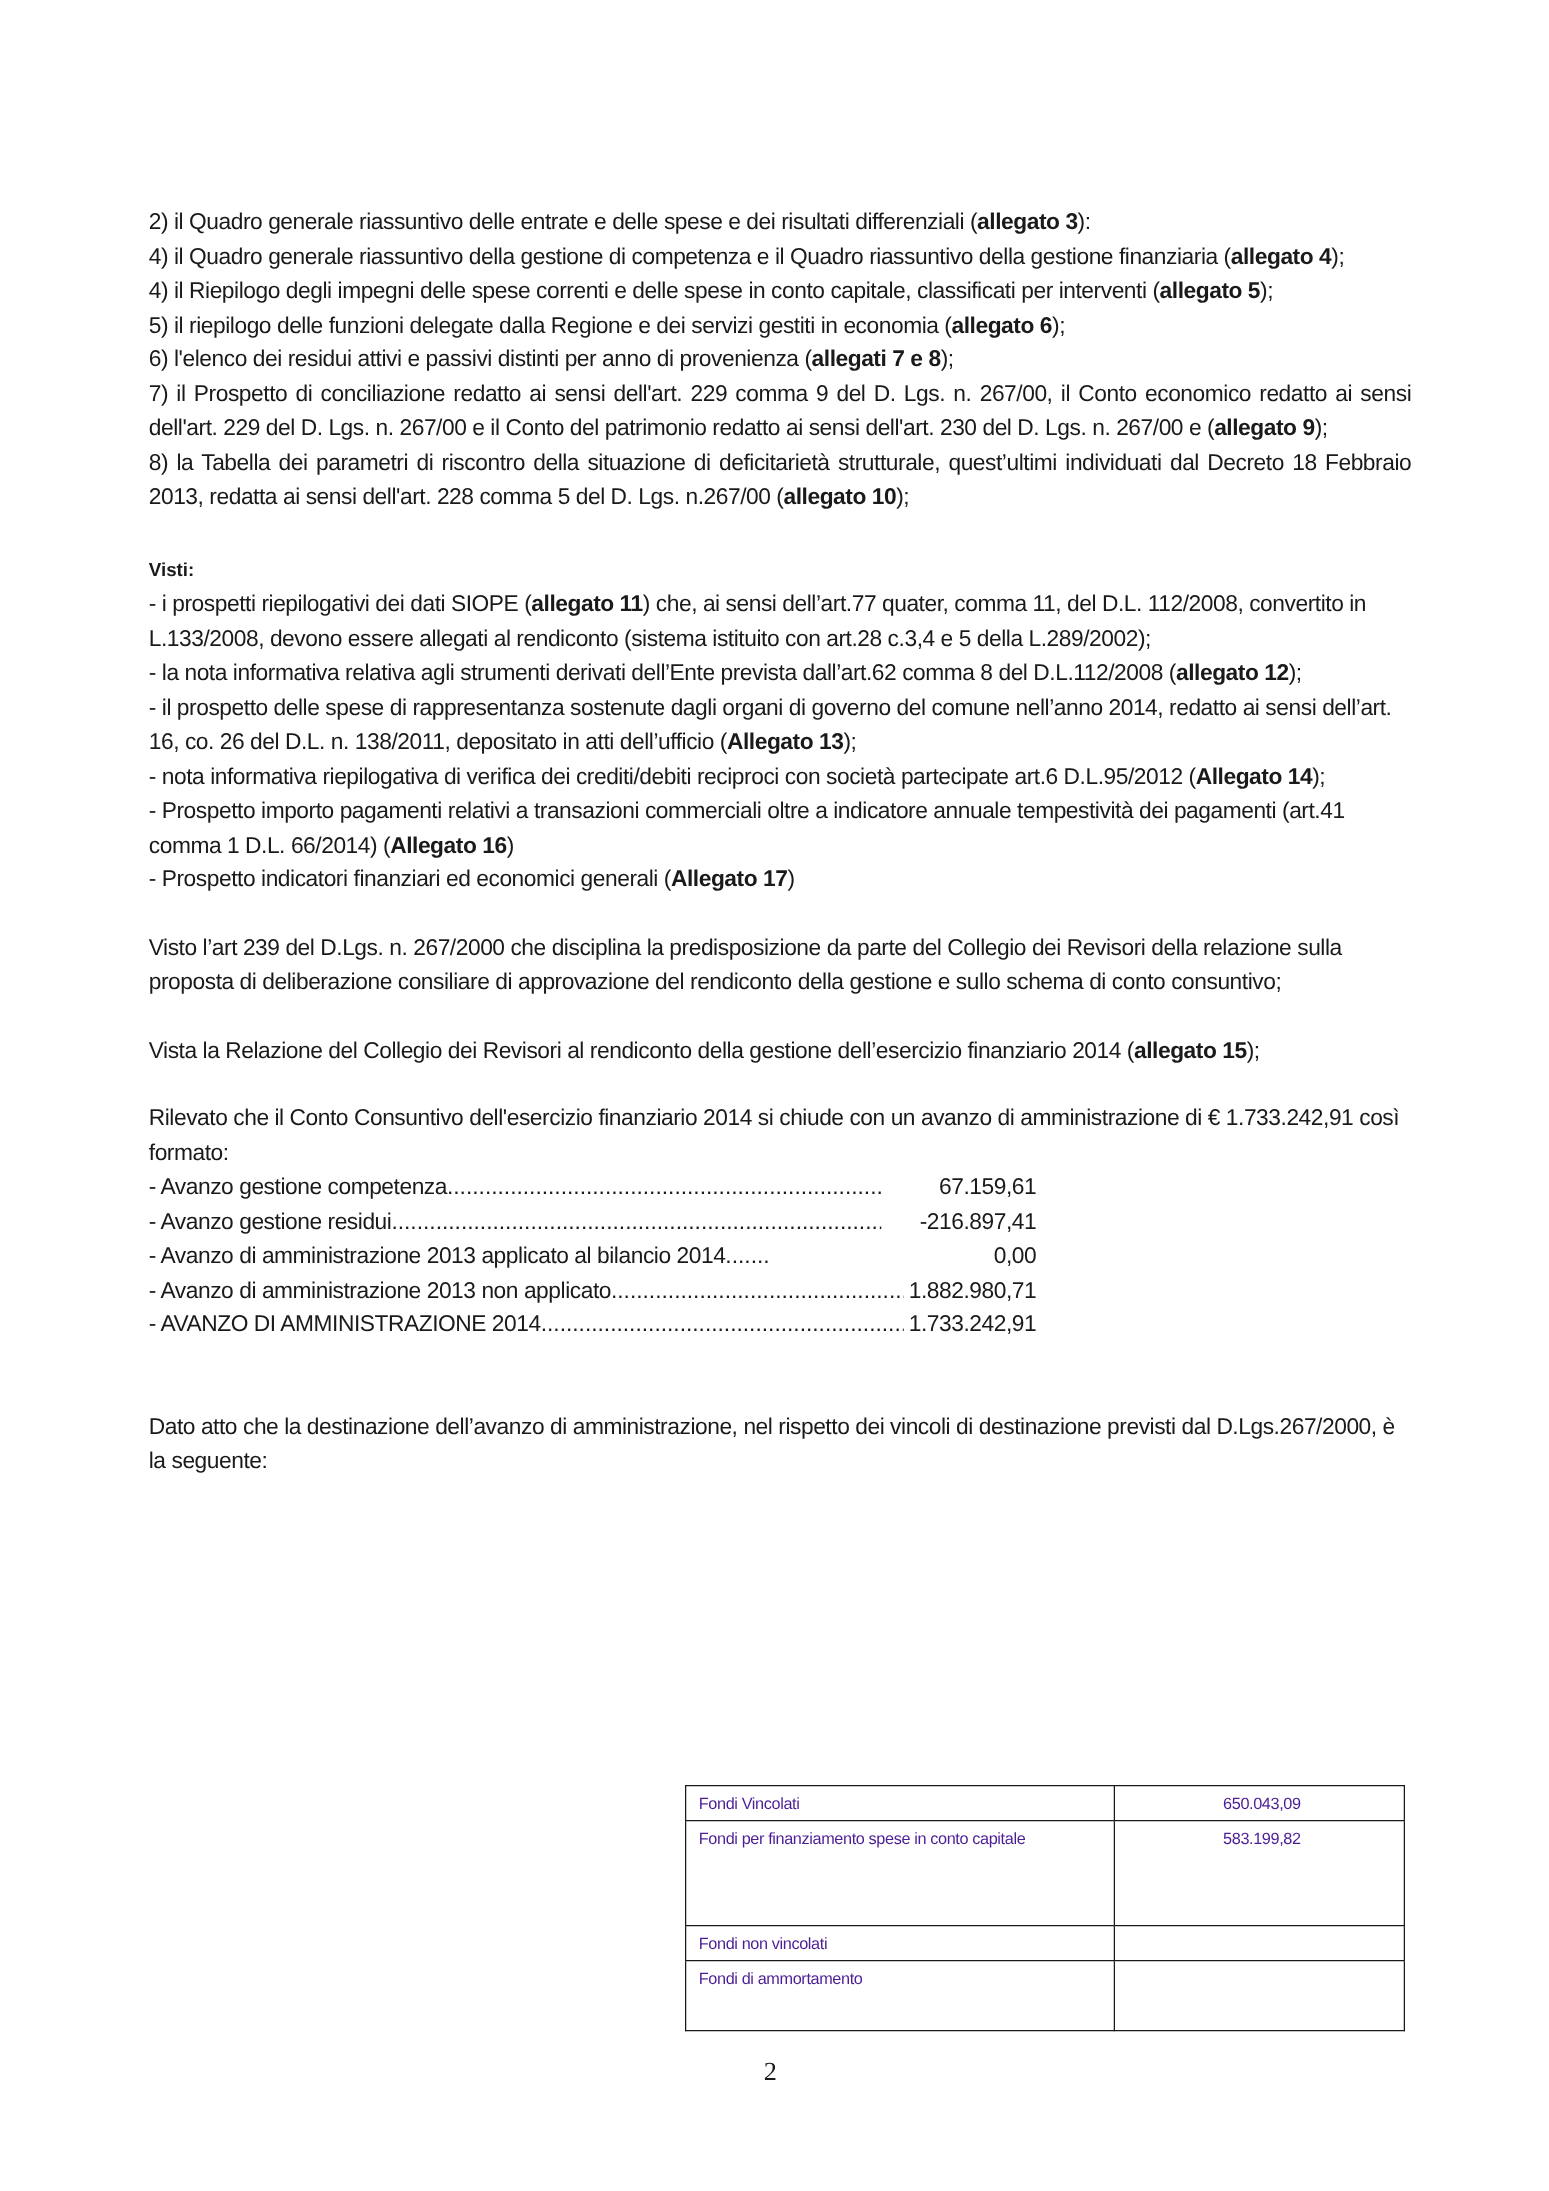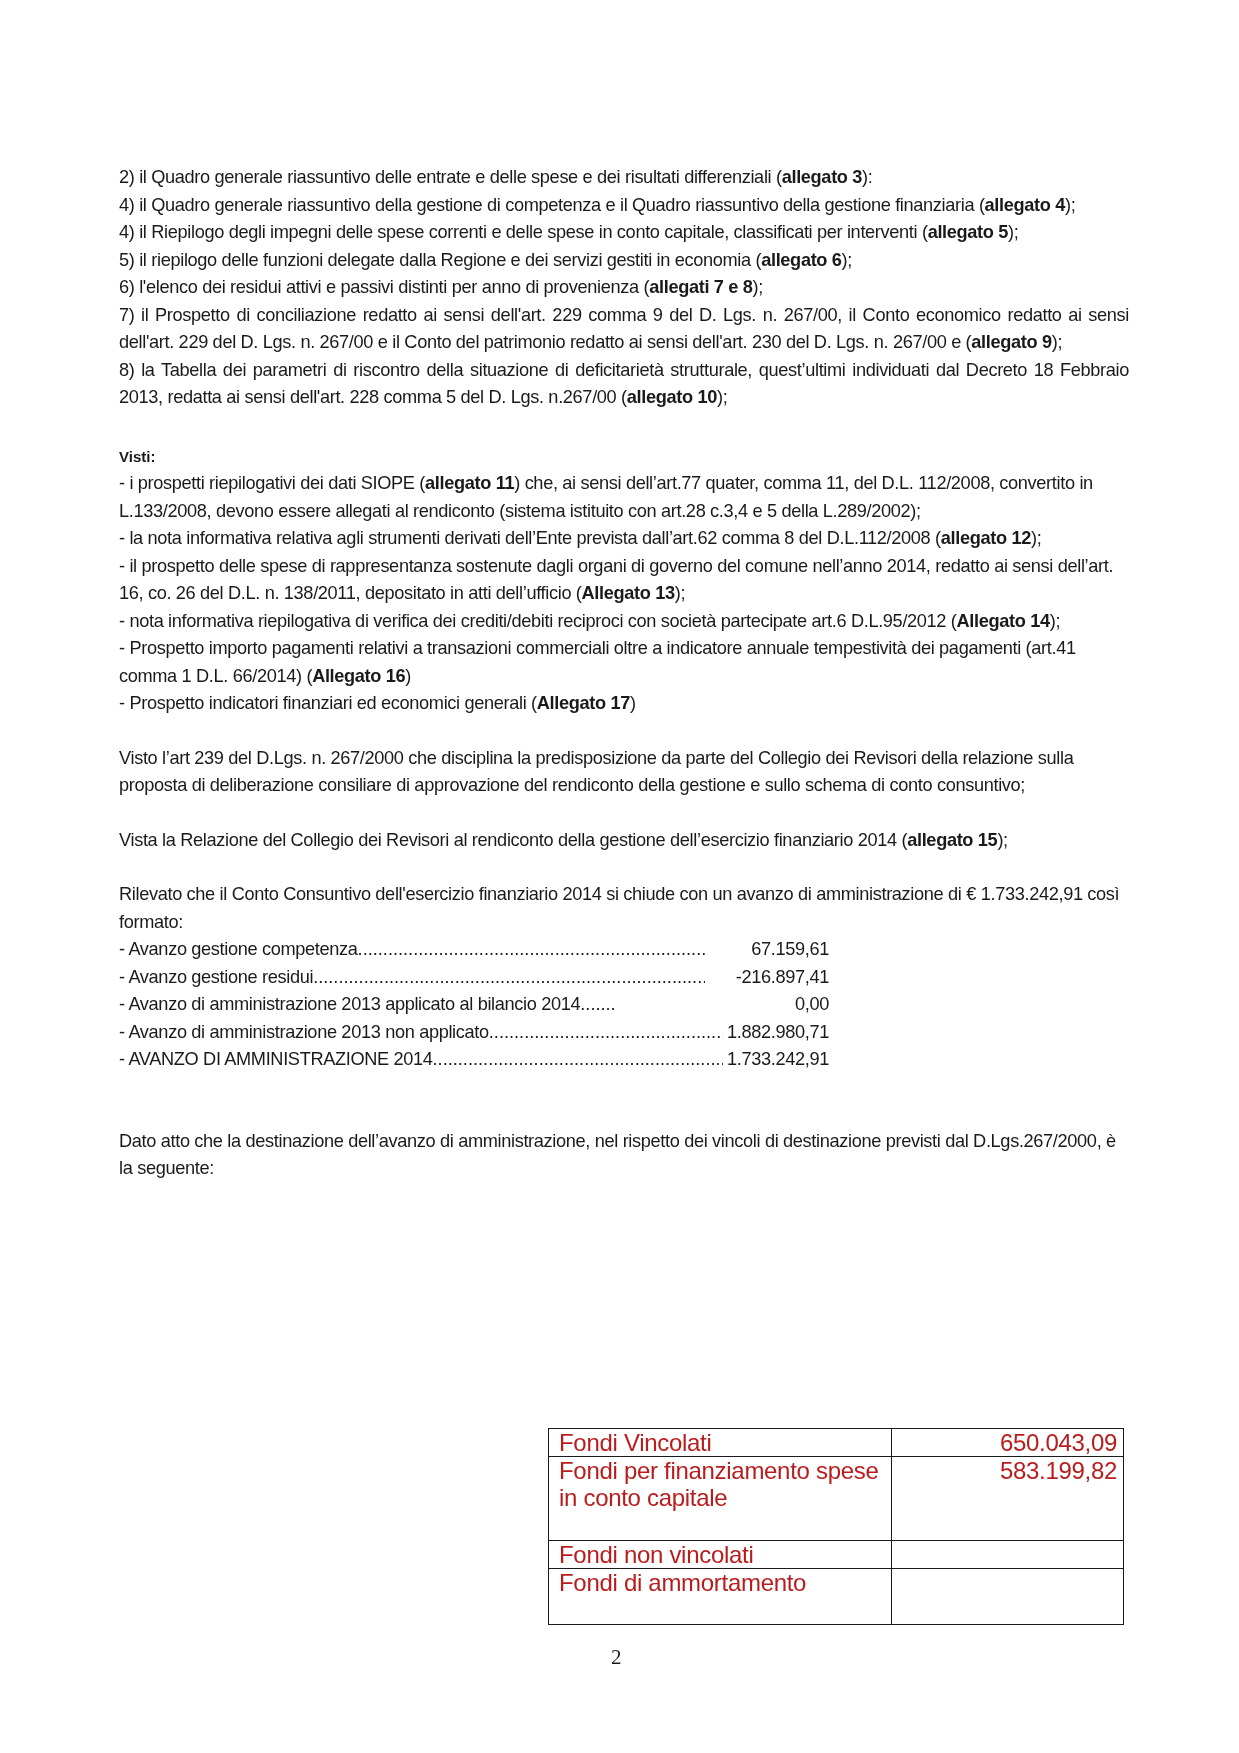--- a/index.html
+++ b/index.html
@@ -18,26 +18,26 @@
   .heading { font-weight: bold; font-size: 15px; margin-top: 4px; margin-bottom: 0; letter-spacing: 0; }
   .ledger { margin: 0; }
   .ledger-row { display: flex; width: 710px; white-space: nowrap; overflow: hidden; }
   .ledger-label { flex: 0 0 auto; }
   .ledger-dots { flex: 1 1 auto; overflow: hidden; white-space: nowrap; }
   .ledger-dots::after { content: "..................................................................................................................................................."; letter-spacing: 0; }
   .ledger-value { flex: 0 0 auto; text-align: right; min-width: 120px; padding-left: 4px; }
   table.dest {
     position: absolute; left: 548px; top: 1428px;
     border-collapse: collapse; width: 576px;
-    font-family: "Liberation Sans", sans-serif; font-size: 24px; line-height: 27px; color: #b91c1c;
+    font-family: "Liberation Sans", sans-serif; font-size: 13px; line-height: 27px; color: #4c1d95;
     letter-spacing: -0.3px;
   }
   table.dest td { border: 1.5px solid #1a1a1a; padding: 0 6px 0 10px; vertical-align: top; }
   table.dest td.lbl { width: 326px; }
-  table.dest td.val { text-align: right; }
+  table.dest td.val { text-align: center; }
   .page-num {
     position: absolute; left: 611px; top: 1645px;
     font-family: "Liberation Serif", serif; font-size: 21px; color: #1a1a1a;
   }
 </style>
 </head>
 <body>
 
 <div class="page">
 

